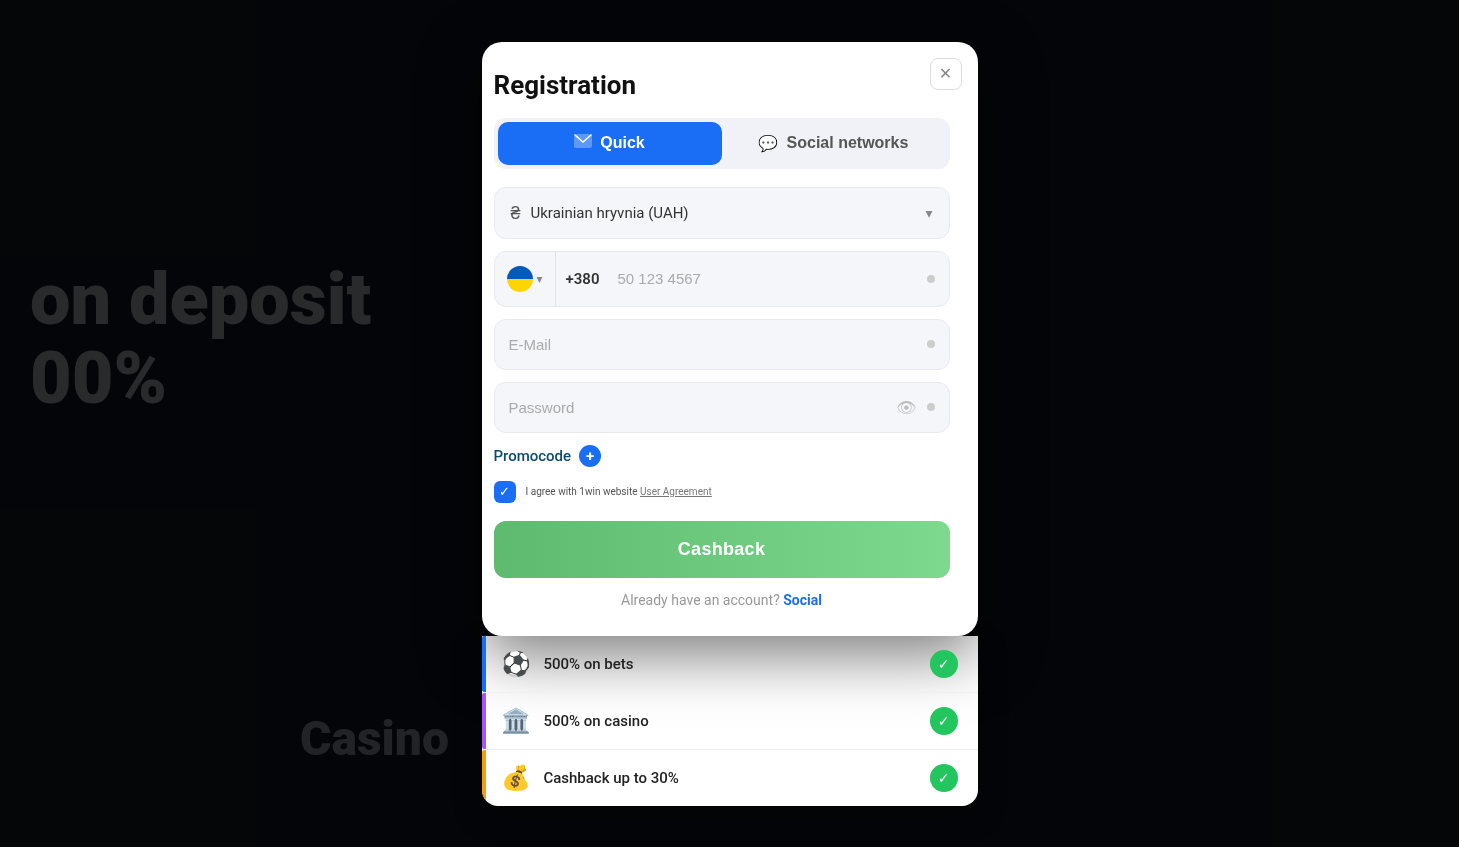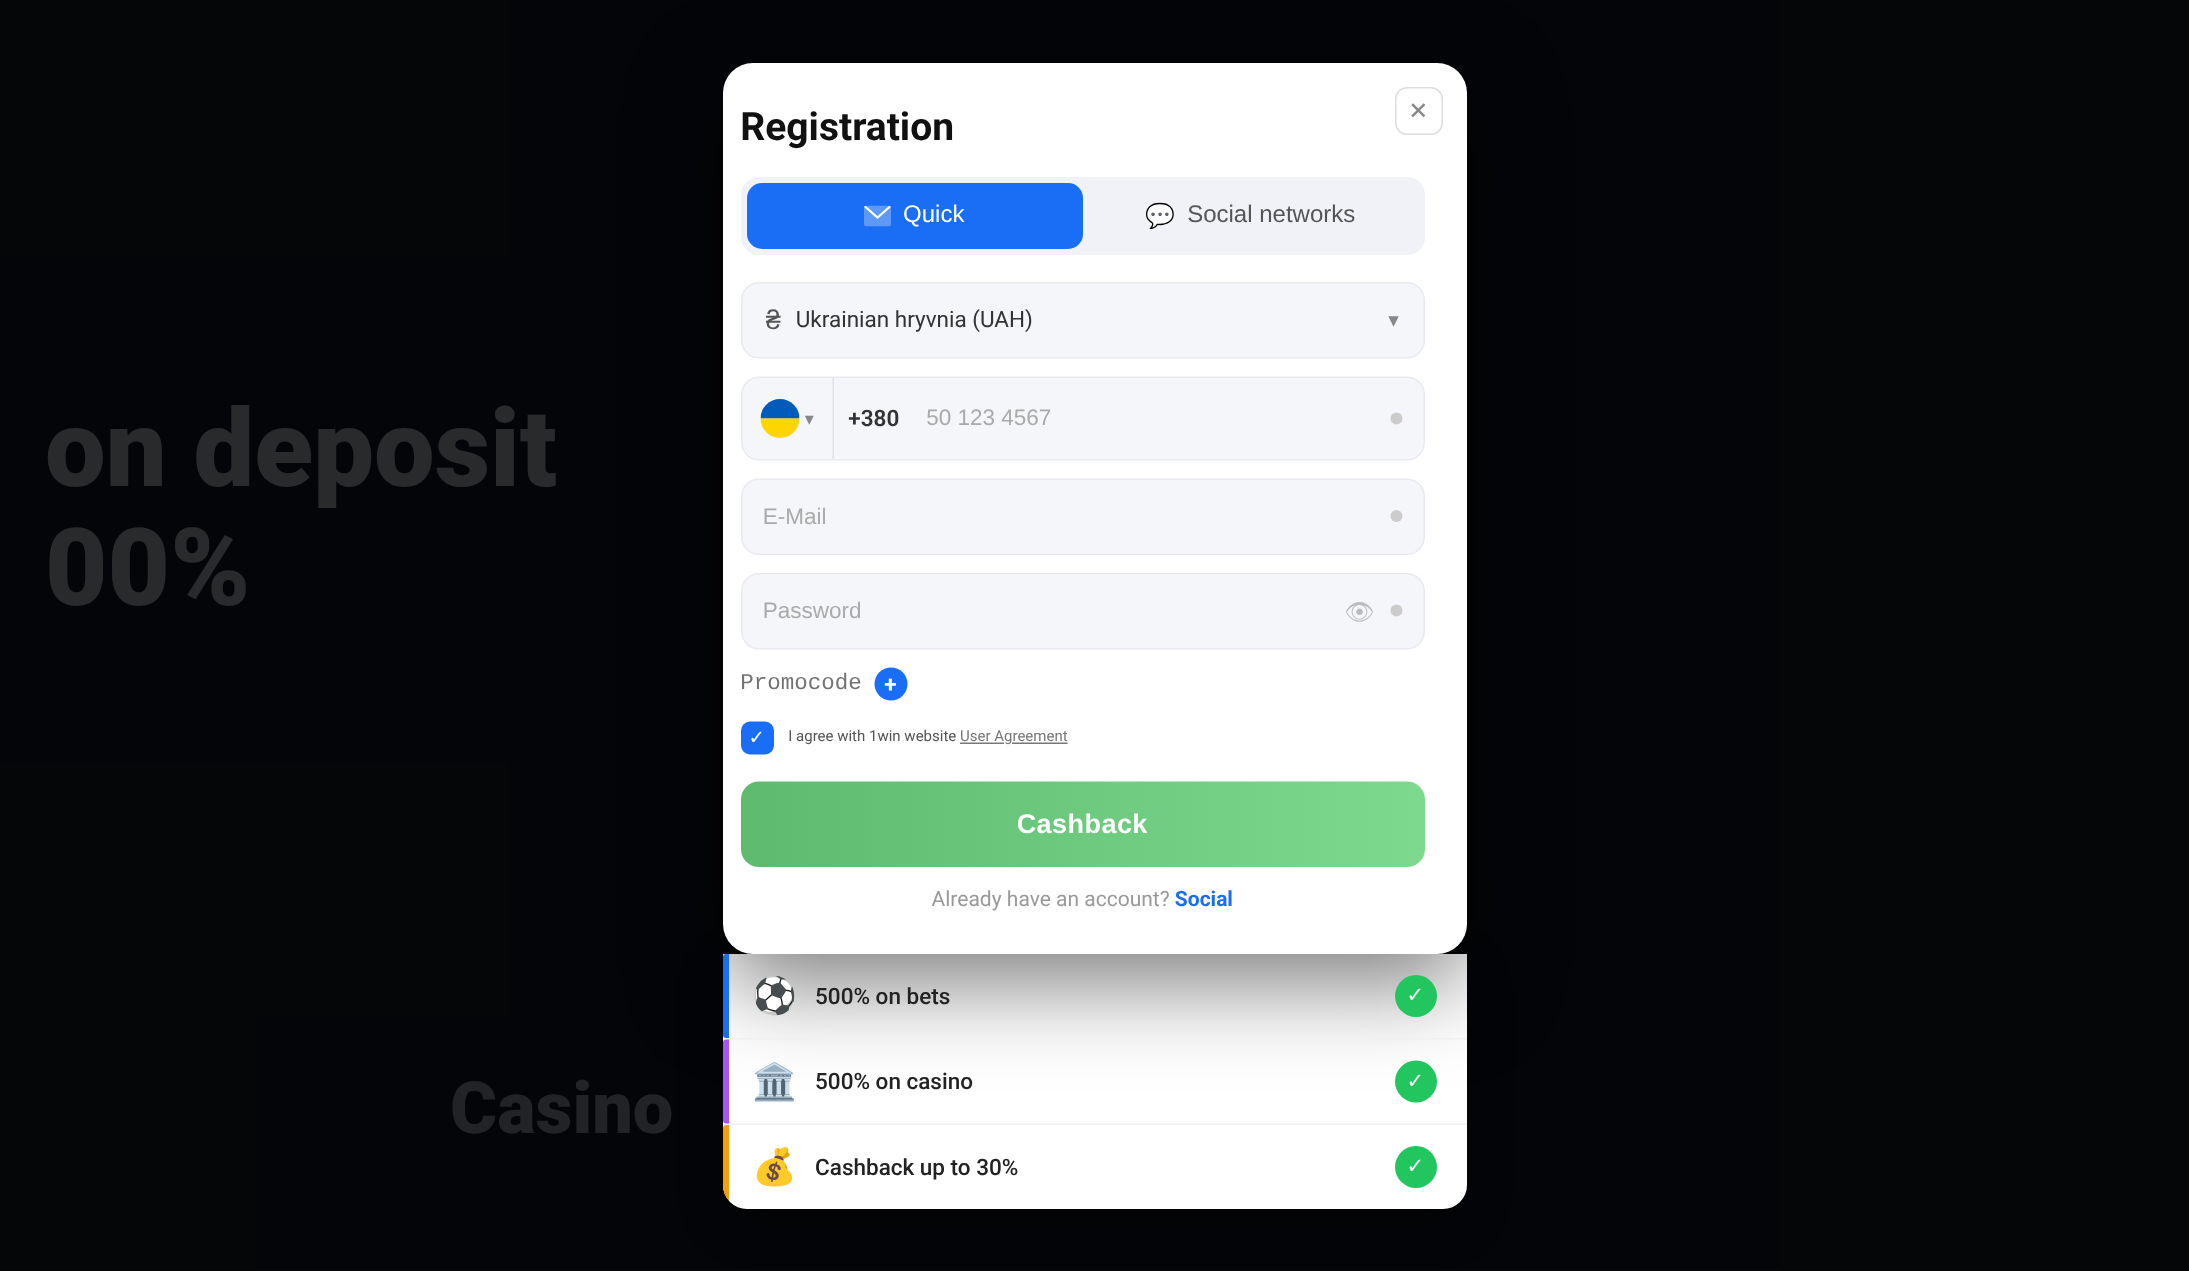--- a/index.html
+++ b/index.html
@@ -84,24 +84,23 @@
       background: #f0f2f7;
       border-radius: 12px;
       padding: 4px;
     }
     .tab-btn {
       flex: 1;
       padding: 12px 0;
       border-radius: 10px;
       border: none;
       font-size: 16px;
-      font-weight: 400;
-      cursor: pointer;
-      display: flex;
-      align-items: center;
+      font-weight: 700;
+      cursor: pointer;
+      display: flex;
       justify-content: center;
       gap: 8px;
       transition: all 0.2s;
     }
     .tab-btn.active {
       background: #1a6ef5;
       color: #fff;
     }
     .tab-btn.inactive {
       background: transparent;
@@ -205,23 +204,22 @@
       cursor: pointer;
     }
     .promocode-row {
       display: flex;
       align-items: center;
       gap: 8px;
       margin-bottom: 14px;
     }
     .promocode-label {
       font-size: 15px;
-      color: #737373;
+      color: #0c4a6e;
       font-weight: 500;
-      font-family: Liberation Mono, monospace;
     }
     .plus-circle {
       width: 22px;
       height: 22px;
       border-radius: 50%;
       background: #1a6ef5;
       color: #fff;
       display: flex;
       align-items: center;
       justify-content: center;

